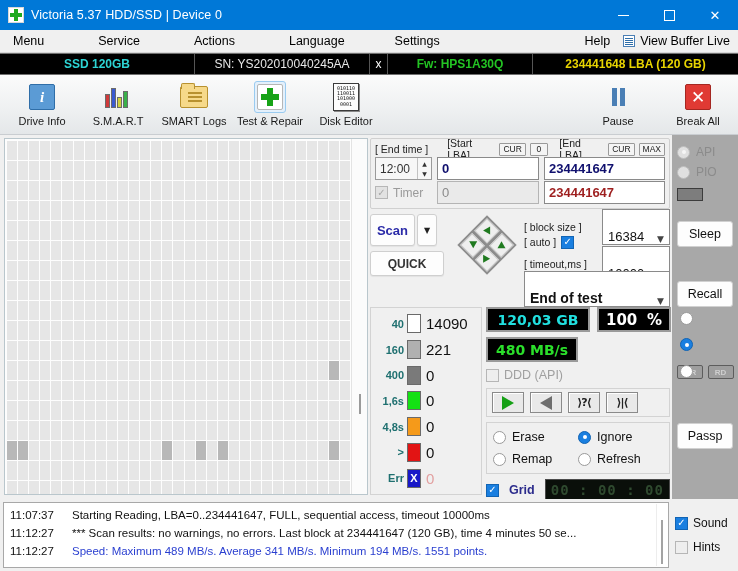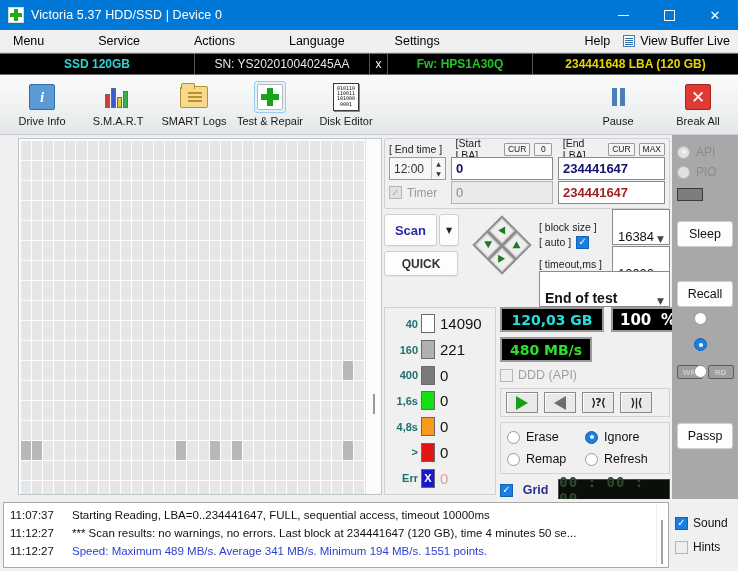--- a/index.html
+++ b/index.html
@@ -195,21 +195,20 @@
     display:flex; align-items:center; justify-content:center;
     font-family: "DejaVu Sans", sans-serif;
   }
 
   
   .main {
     flex: 1 1 auto;
     display: flex;
     background: #f0f0f0;
     min-height: 0;
-    padding-left: 14px;
   }
 
   
   .mapwrap {
     width: 368px; flex: 0 0 368px;
     padding: 3px 0 4px 4px;
     display: flex;
   }
   .mapbox {
     flex: 1 1 auto;
@@ -294,21 +293,21 @@
   .chk.ondim { background: #e2e2e2; border-color: #b6b6b6; color: #a9a9a9; }
 
   
   .scanrow { display: flex; align-items: flex-start; margin-top: 5px; }
   .btn {
     background: #fdfdfd; border: 1px solid #cfcfcf; border-radius: 3px;
     display: flex; align-items: center; justify-content: center;
     font-size: 13px; color: #222;
     box-shadow: 0 1px 1px rgba(0,0,0,.06);
   }
-  .btn-scan { width: 53px; height: 32px; color: #2b2ba8; font-weight: bold; }
+  .btn-scan { width: 45px; height: 32px; color: #2b2ba8; font-weight: bold; }
   .btn-drop { width: 20px; height: 32px; margin-left: 2px; font-size: 8px; font-family: "DejaVu Sans", sans-serif; }
   .btn-quick { width: 74px; height: 25px; font-size: 12px; font-weight: bold; color: #333; margin-top: 5px; }
 
   
   .pad { width: 66px; height: 62px; position: relative; margin: 0 4px 0 10px; flex: 0 0 66px; }
   .pad .dia {
     position: absolute; left: 50%; top: 50%;
     width: 42px; height: 42px; margin: -21px 0 0 -21px;
     transform: rotate(45deg);
     background: #8c8c8c;

